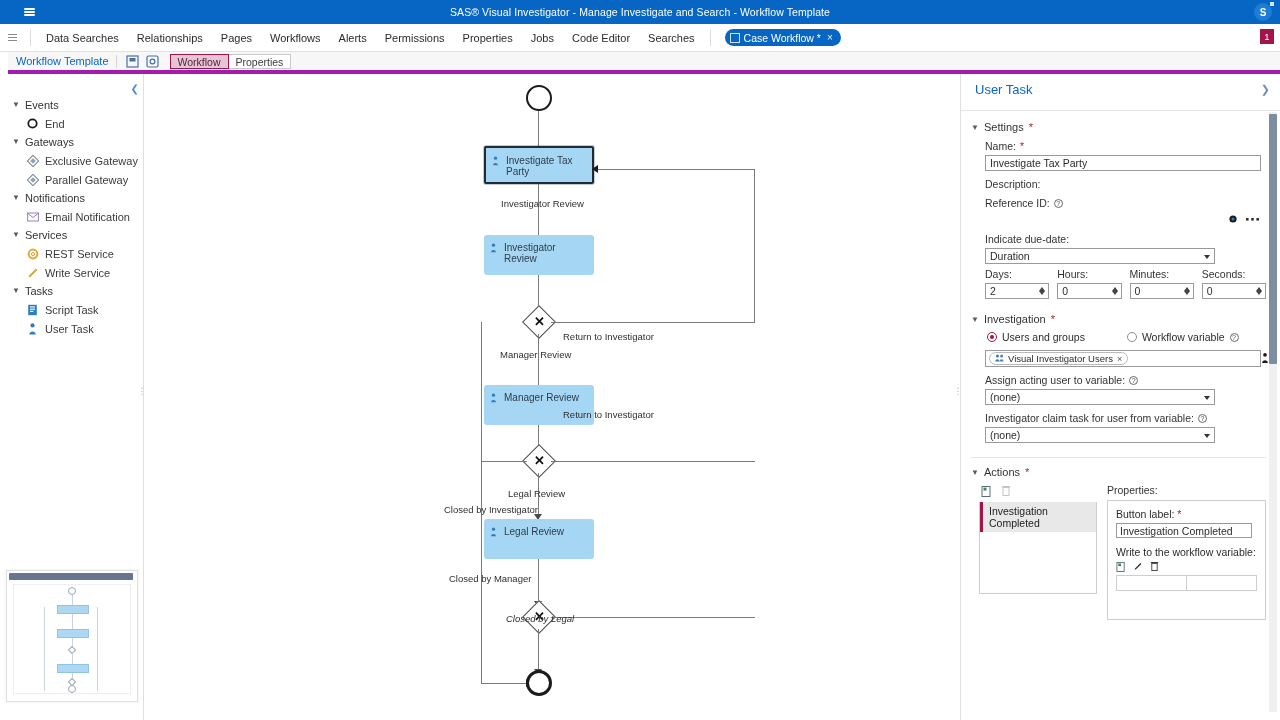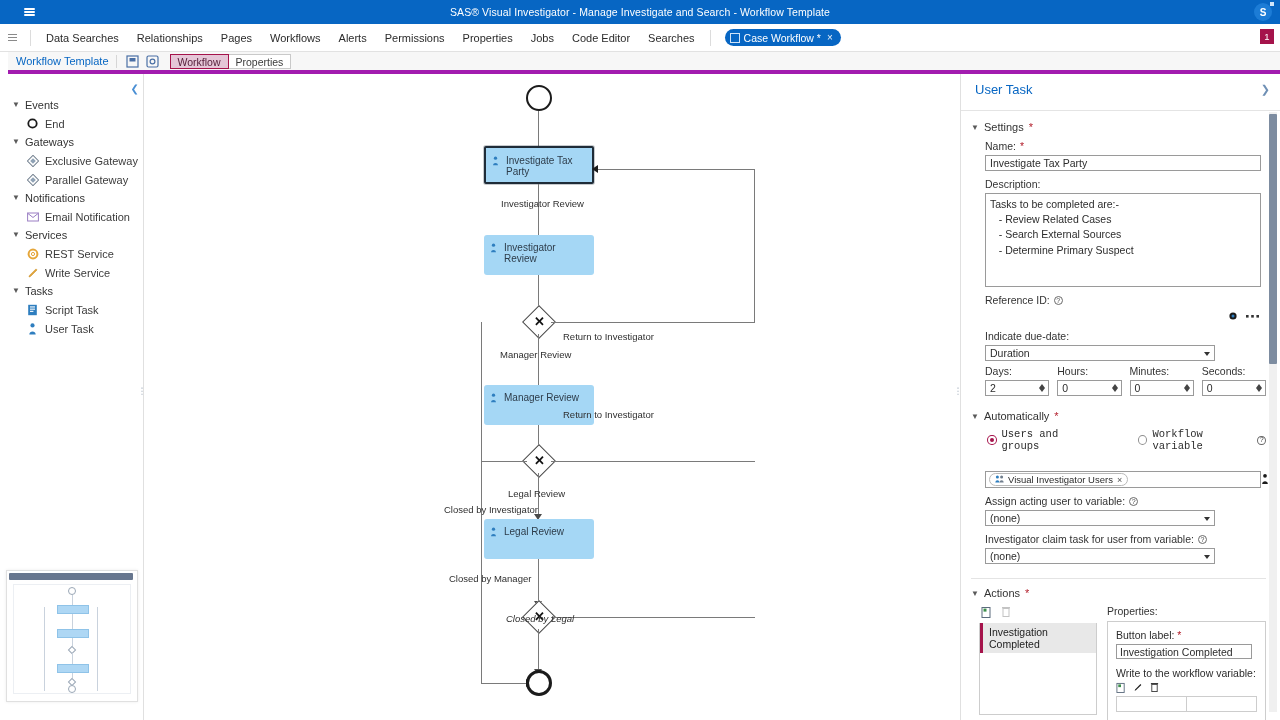--- a/index.html
+++ b/index.html
@@ -302,21 +302,21 @@
     position: absolute; right: 3px; width: 0; height: 0; cursor: pointer;
   }
   .spin .sp-up {
     top: 3px; border-left: 3px solid transparent; border-right: 3px solid transparent;
     border-bottom: 4px solid #444;
   }
   .spin .sp-dn {
     bottom: 3px; border-left: 3px solid transparent; border-right: 3px solid transparent;
     border-top: 4px solid #444;
   }
-  .radio-row { display: flex; gap: 42px; margin: 5px 0 19px 12px; align-items: center; font-family: Liberation Mono, monospace; }
+  .radio-row { display: flex; gap: 42px; margin: 5px 0 7px 12px; align-items: center; }
   .radio { display: flex; align-items: center; gap: 5px; font-size: 10.5px; cursor: pointer; }
   .radio .rb {
     width: 10px; height: 10px; border-radius: 50%;
     border: 1.5px solid #8f8f8f; background: #fff; position: relative;
   }
   .radio.on .rb { border-color: #a5134b; }
   .radio.on .rb:after {
     content: ""; position: absolute; left: 1.5px; top: 1.5px;
     width: 4px; height: 4px; border-radius: 50%; background: #a5134b;
   }
@@ -673,24 +673,20 @@
 
       <div class="fld-label">
         <span>Name:</span>
         <span class="req">*</span>
       </div>
       <input class="txt" value="Investigate Tax Party" style="">
 
       <div class="fld-label">
         <span>Description:</span>
       </div>
-      <textarea class="ta" style="">Tasks to be completed are:-
-   - Review Related Cases
-   - Search External Sources
-   - Determine Primary Suspect</textarea>
 
       <div class="fld-label">
         <span>Reference ID:</span>
         <span class="help-ico">?</span>
       </div>
 
       <div class="row-icons">
         <span class="ico-btn">
           <svg width="10" height="10" viewBox="0 0 10 10">
             <circle cx="5" cy="5" r="3.6" fill="#1b1b1b"></circle>
@@ -743,21 +739,21 @@
           <div class="spin">
             <span>0</span>
             <span class="sp-up"></span>
             <span class="sp-dn"></span>
           </div>
         </div>
       </div>
 
       <div class="sect-head" style="margin-top:14px">
         <span class="chev">▼</span>
-        <span>Automatically</span>
+        <span>Investigation</span>
         <span class="req">*</span>
       </div>
 
       <div class="radio-row">
         <span class="radio on">
           <span class="rb"></span>
           <span>Users and groups</span>
         </span>
         <span class="radio">
           <span class="rb"></span>

